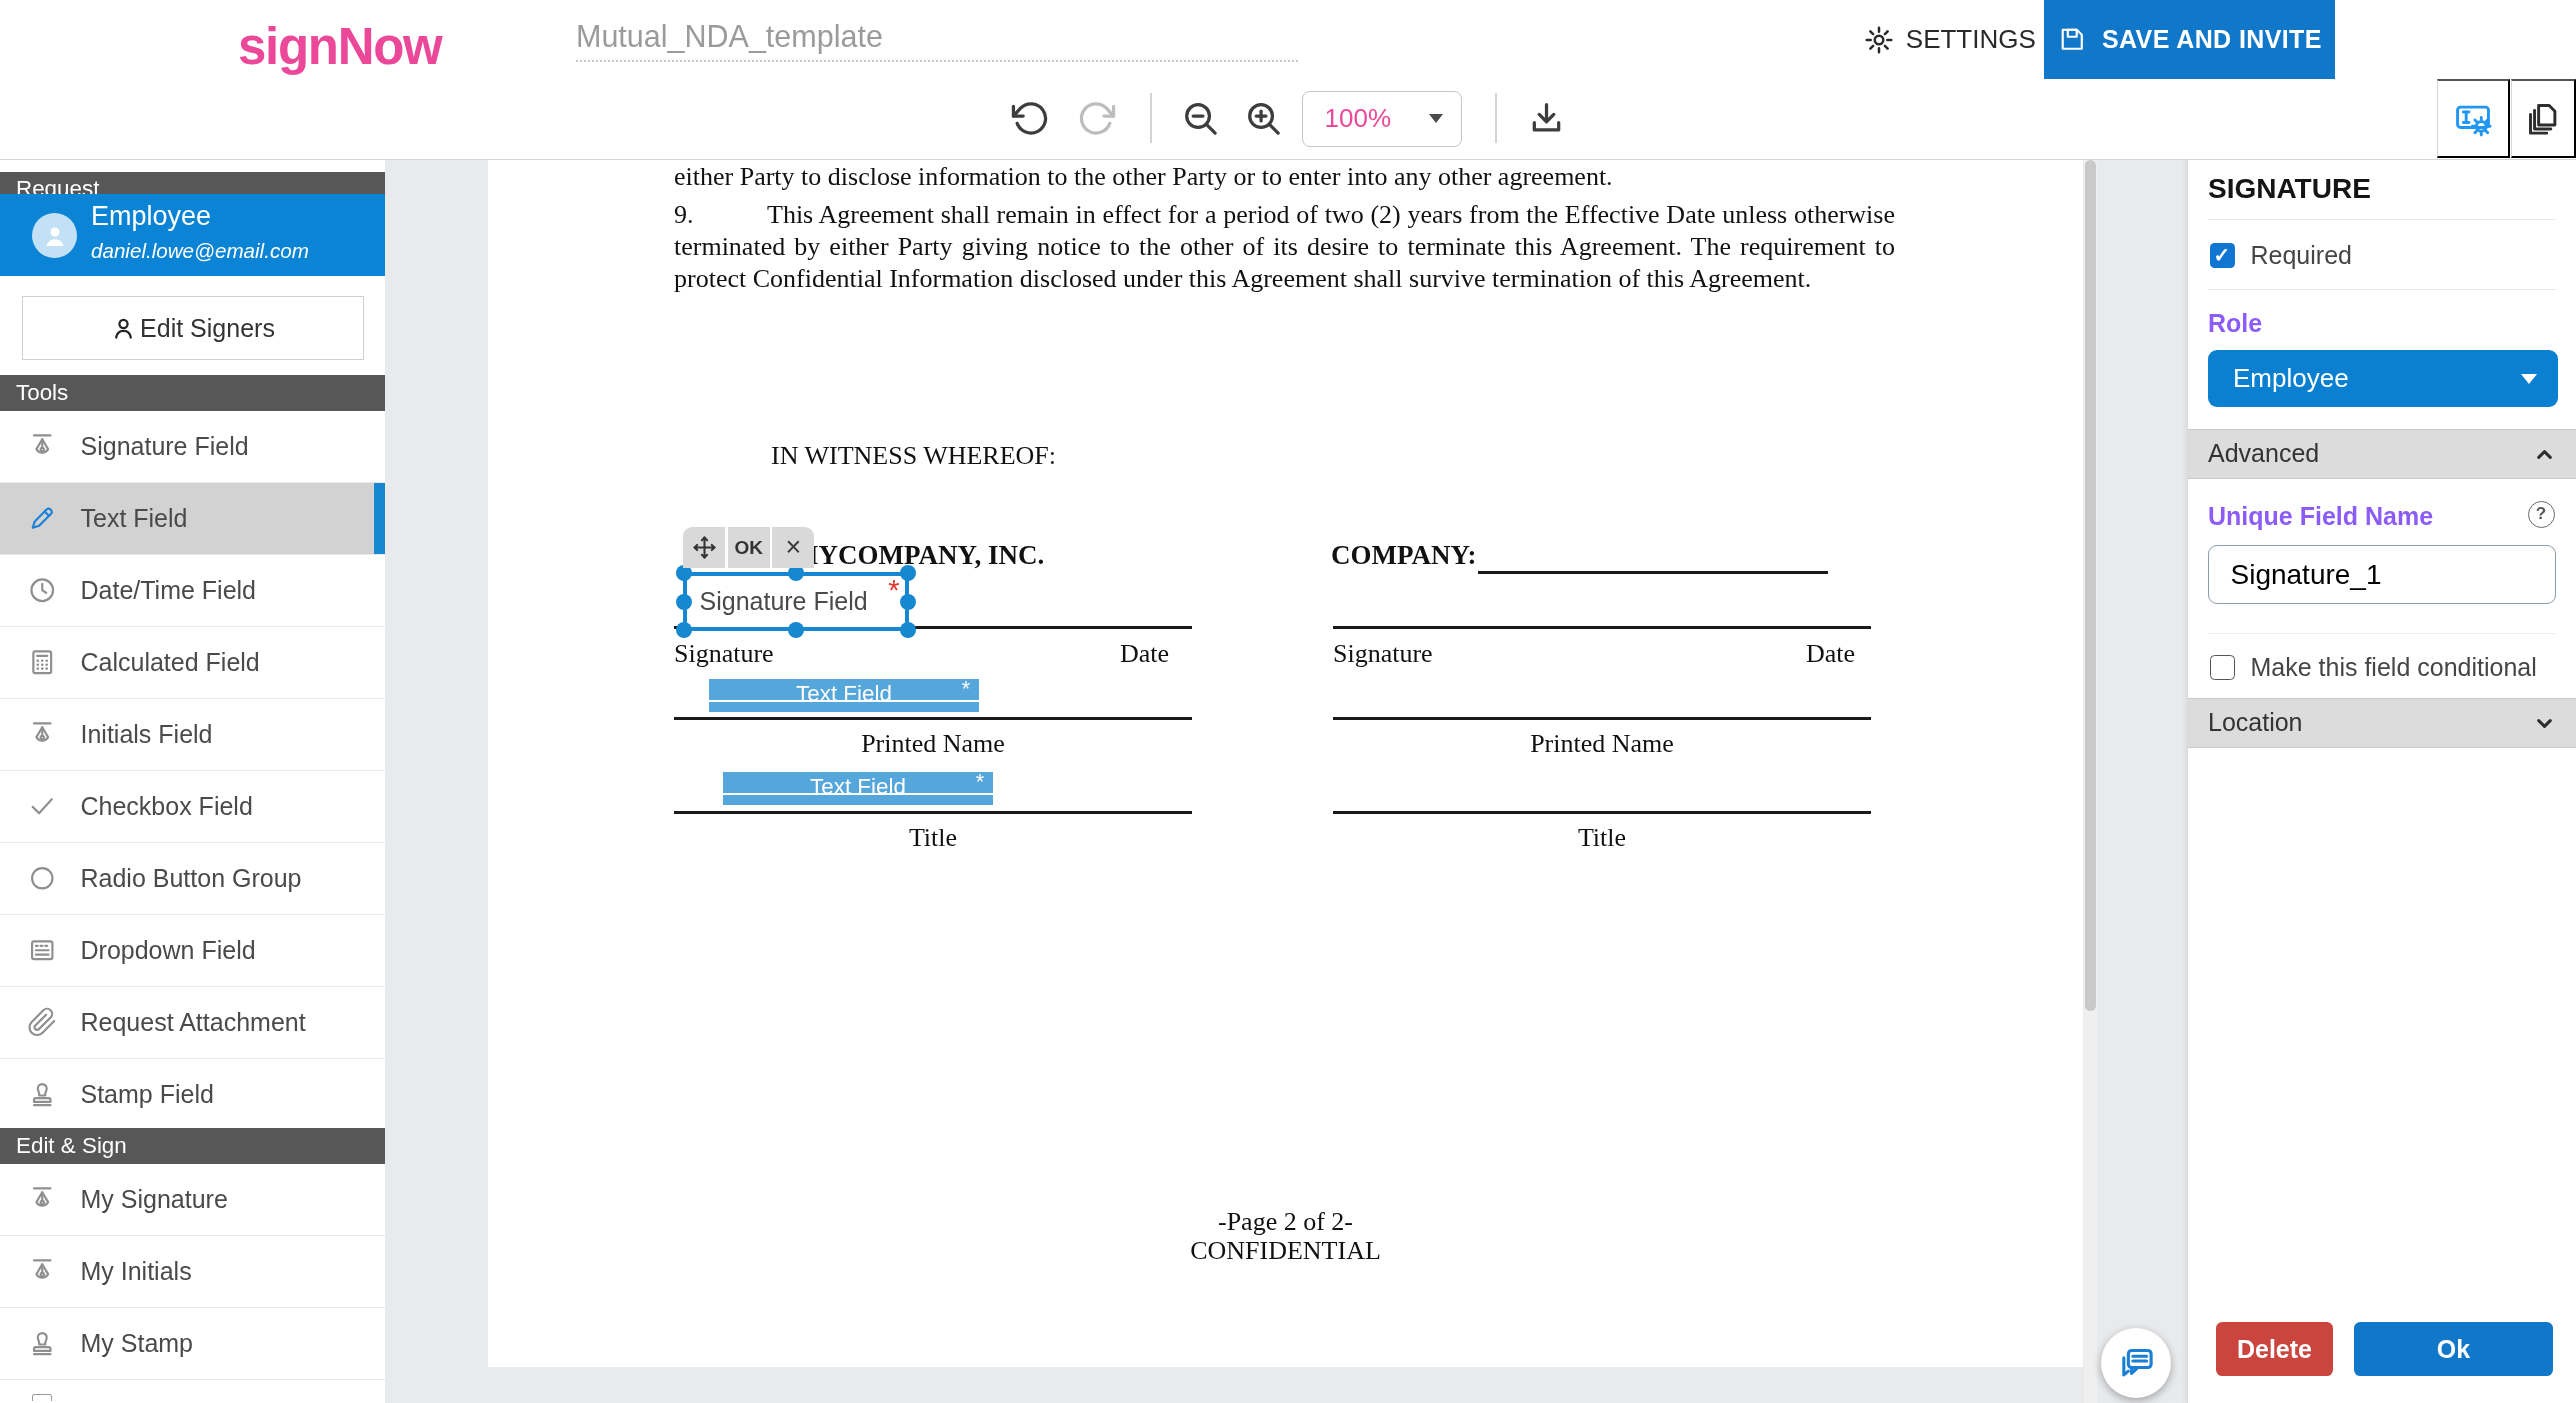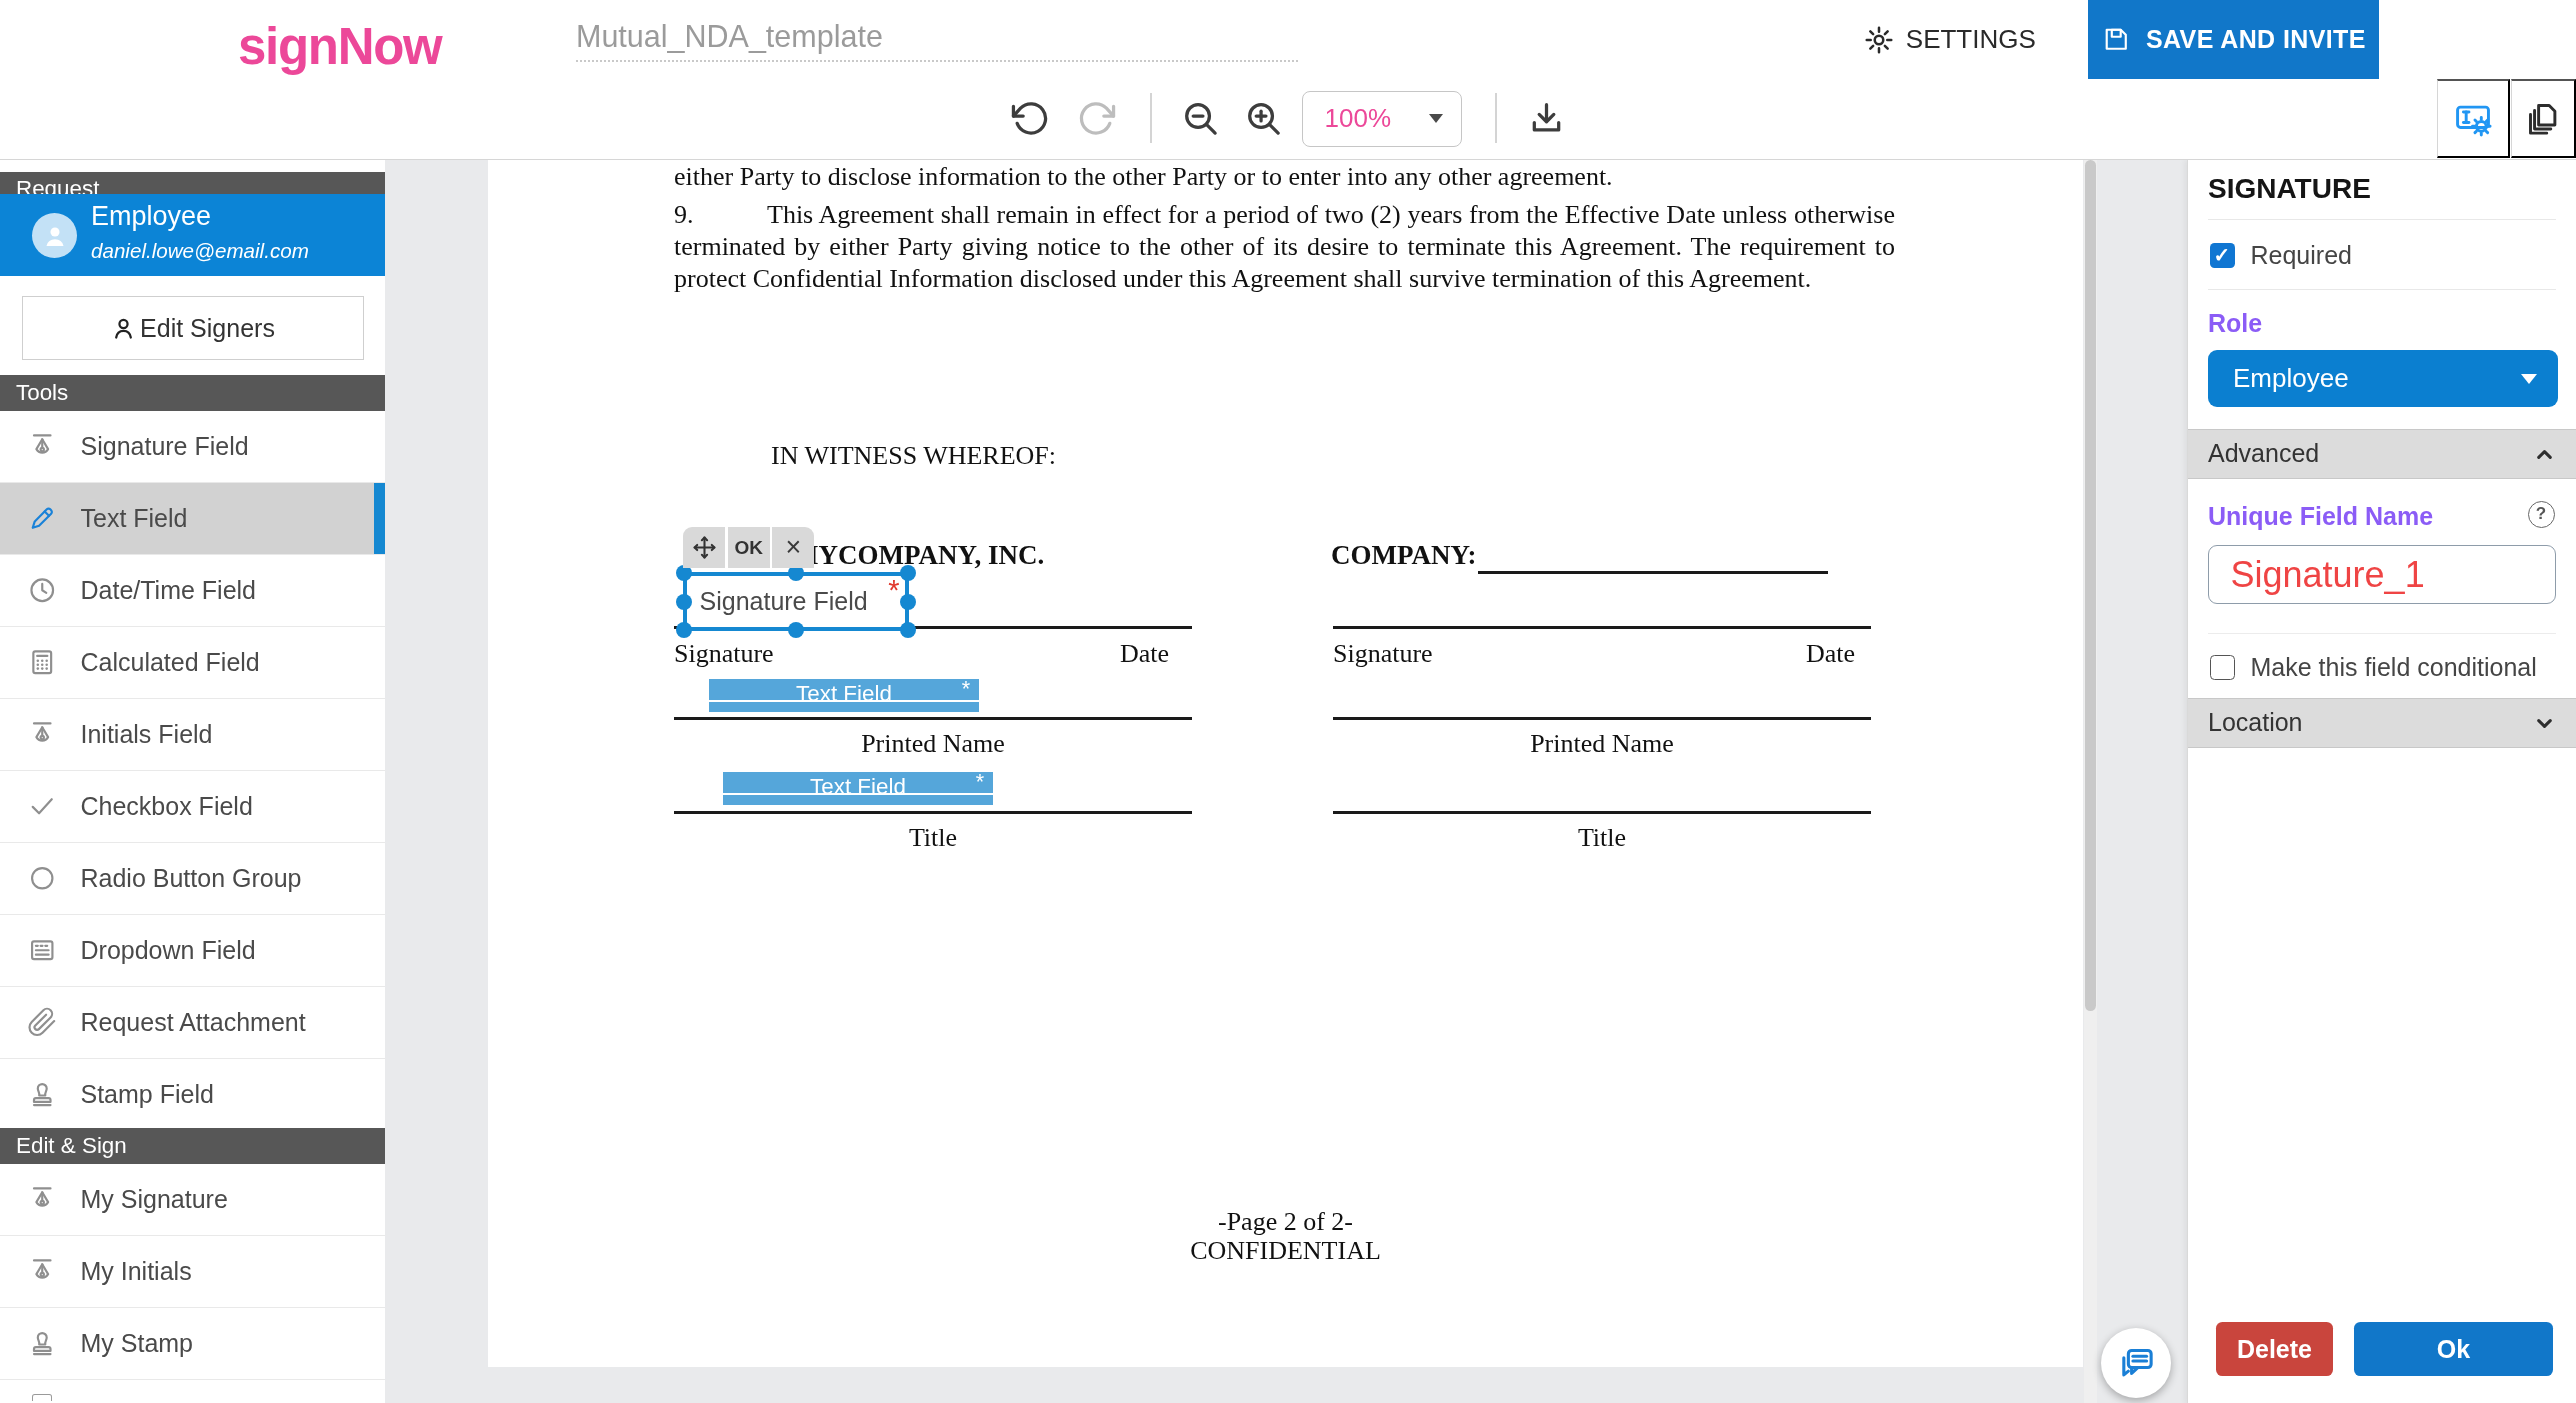--- a/index.html
+++ b/index.html
@@ -15,21 +15,21 @@
   .topbar { position:absolute; left:0; top:0; width:2576px; height:79px; background:#fff; z-index:30; }
   .logo { position:absolute; left:238px; top:8px; height:79px; line-height:77px;
           font-size:51px; font-weight:800; color:#ec4899; letter-spacing:-1.3px; }
   .doc-title { position:absolute; left:576px; top:14.3px; width:722px; height:48px; line-height:45px;
                font-size:30.5px; color:#9b9b9b; border-bottom:2.7px dotted #c9c9c9; }
   .settings { position:absolute; left:1863px; top:0; height:79px; display:flex; align-items:center; gap:10.8px;
               font-size:26px; color:#2a2a2a; cursor:pointer; }
   .settings .icon svg { width:32px; height:32px; stroke-width:1.9; }
   .save-btn { position:absolute; left:2044px; top:0; width:291px; height:79px; background:#1177c9; color:#fff;
               display:flex; align-items:center; justify-content:center; gap:14.3px; font-size:25px; font-weight:600;
-              letter-spacing:0.4px; border:none; cursor:pointer;margin-left:44px; }
+              letter-spacing:0.4px; border:none; cursor:pointer; }
   .save-btn .icon svg { width:30.5px; height:30.5px; }
 
   
   .toolbar { position:absolute; left:0; top:79px; width:2576px; height:81px; background:#fff;
              border-bottom:1.8px solid #d6d6d6; z-index:25; }
   .tb-btn { position:absolute; top:0; height:79px; display:flex; align-items:center; justify-content:center;
             background:none; border:none; cursor:pointer; color:#3d3d3d; }
   .tb-btn .icon svg { width:39px; height:39px; stroke-width:2; }
   .tb-undo { left:1002px; width:57px; }
   .tb-redo { left:1068px; width:57px; color:#bdbdbd; }
@@ -167,21 +167,21 @@
   .rp-section { left:0; width:389px; height:50px; background:#dcdcdc; border-top:1.8px solid #c8c8c8;
                 border-bottom:1.8px solid #c8c8c8; cursor:pointer; }
   .sec-advanced { top:269px; } .sec-location { top:538px; }
   .rp-section .slabel { position:absolute; left:20px; top:0; line-height:47px; font-size:25px; color:#333; }
   .rp-section .chev { position:absolute; right:21.5px; top:12.5px; color:#2e2e2e; }
   .rp-section .chev svg { width:23px; height:23px; stroke-width:3.2; }
   .lbl-ufn { top:342px; }
   .help-circle { left:auto; right:21.5px; top:341px; width:27px; height:27px; border:1.8px solid #666; border-radius:50%;
                  font-size:17px; color:#555; text-align:center; line-height:24px; font-weight:bold; cursor:pointer; }
   .ufn-input { left:20px; top:385px; width:348px; height:59px; border:1.8px solid #8e9caa; border-radius:9px;
-               font-size:36px; color:#ef4444; padding-left:21.5px; font-family:"Liberation Sans", sans-serif; outline:none; }
+               font-size:28px; color:#000000; padding-left:21.5px; font-family:"Liberation Sans", sans-serif; outline:none; }
   .rp-btn { position:absolute; top:1162px; height:54px; border:none; border-radius:6.3px; color:#fff;
             font-size:25px; font-weight:600; cursor:pointer; font-family:"Liberation Sans", sans-serif; }
   .btn-delete { left:28px; width:117px; background:#c9453d; }
   .btn-ok { left:166px; width:199px; background:#1177c9; }
 
   
   .chat-fab { position:absolute; left:2101px; top:1328px; width:70px; height:70px; border-radius:50%; background:#fff;
               box-shadow:0 2.7px 9px rgba(0,0,0,.3); display:flex; align-items:center; justify-content:center;
               z-index:40; cursor:pointer; color:#1a7fd6; border:none; }
   .chat-fab .icon svg { width:39px; height:39px; stroke-width:1.9; }

